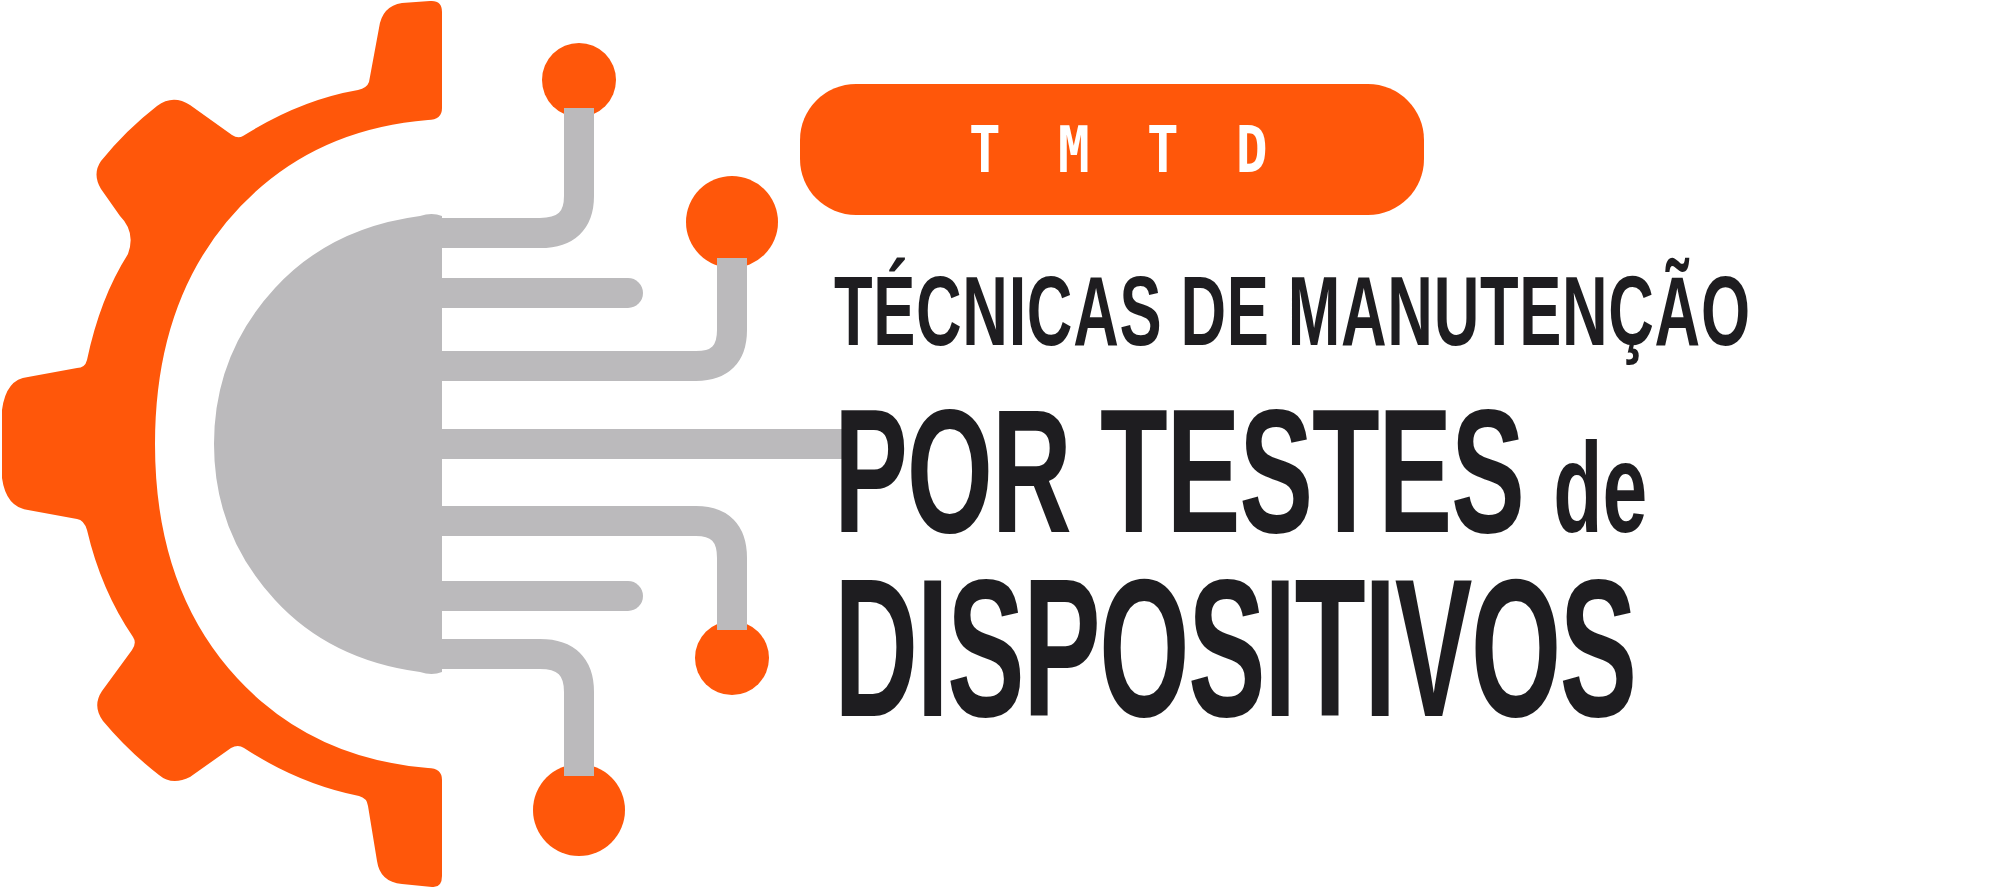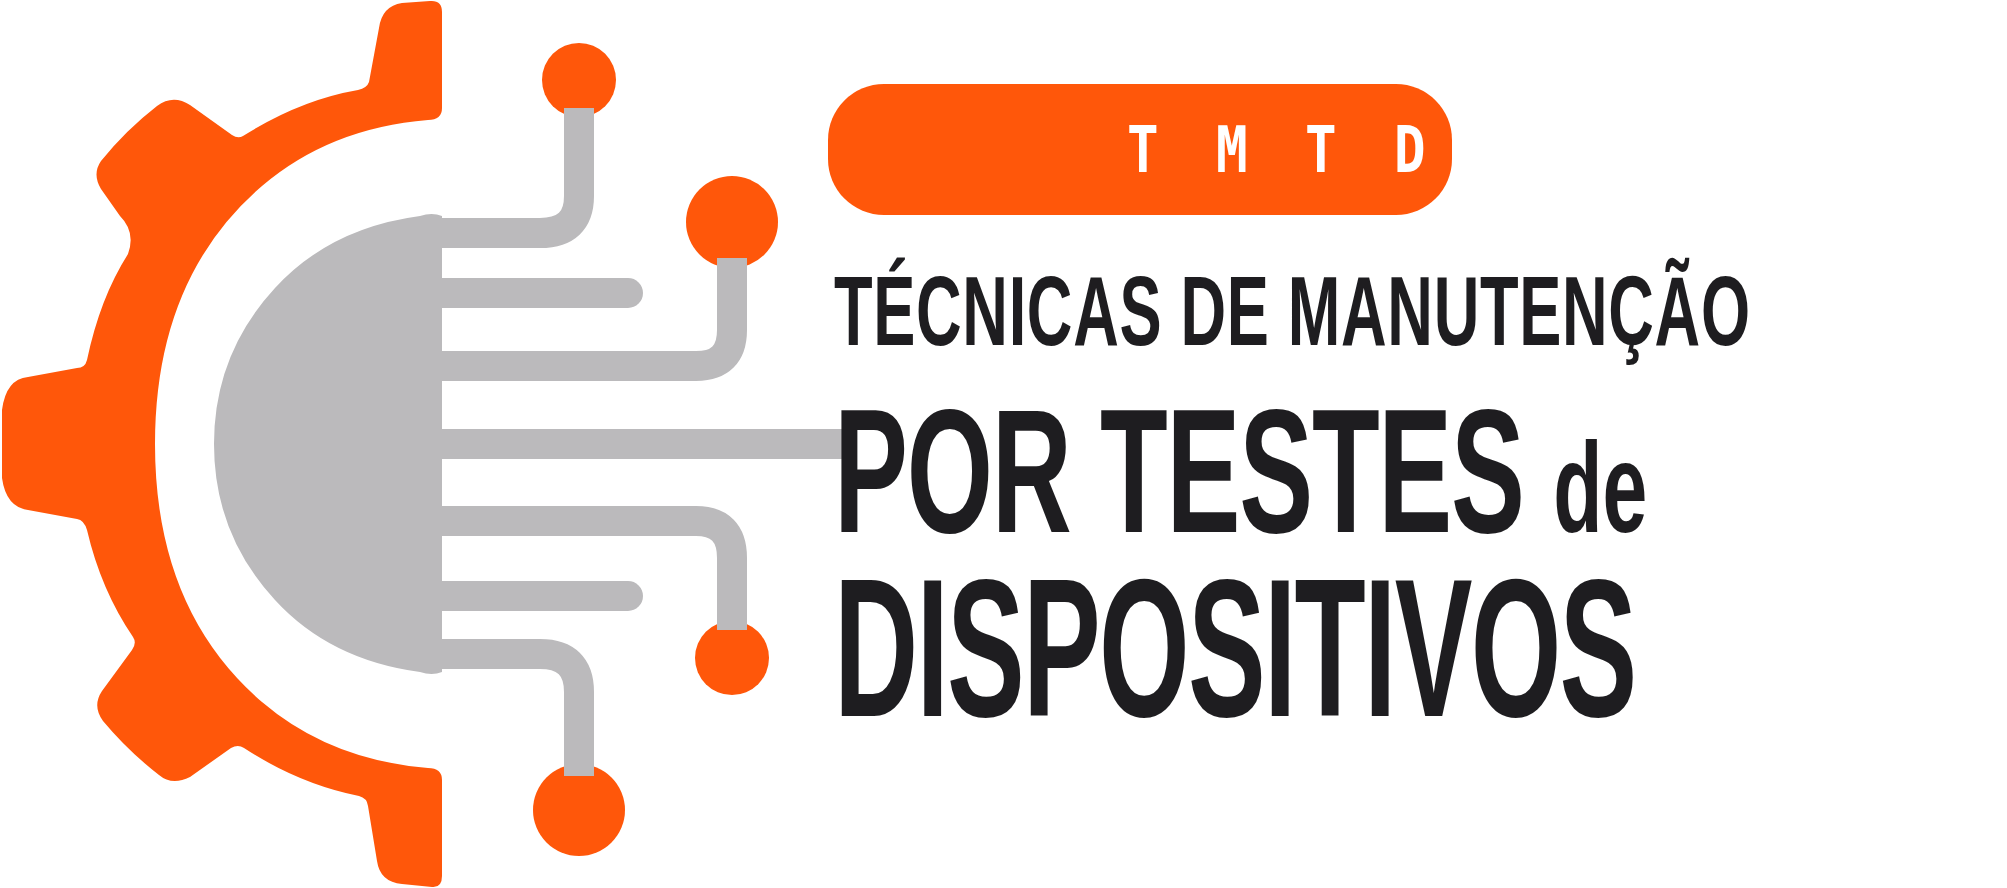--- a/index.html
+++ b/index.html
@@ -1,21 +1,21 @@
 <!DOCTYPE html>
 <html><head>
 <meta charset="utf-8">
 <style>
   html, body { margin: 0; padding: 0; background: #ffffff; }
   body { width: 2007px; height: 888px; position: relative; overflow: hidden; }
   .logo-mark { position: absolute; left: 0; top: 0; width: 850px; height: 888px; }
   .badge {
-    position: absolute; left: 828px; top: 84px; width: 624px; height: 131px;
+    position: absolute; left: 800px; top: 84px; width: 624px; height: 131px;
     border-radius: 56px; background: #FF570A;
-    display: flex; align-items: center; justify-content: flex-end;
+    display: flex; align-items: center; justify-content: center;
   }
   .badge-text {
     font-family: "DejaVu Sans Mono", "Liberation Mono", monospace;
     font-weight: bold; color: #ffffff; font-size: 64px;
     letter-spacing: 70px; margin-right: -70px;
     transform: scaleX(0.82); line-height: 1;
   }
   .line {
     position: absolute; left: 834px; color: #1E1D20;
     font-family: "Liberation Sans", "DejaVu Sans", sans-serif;

